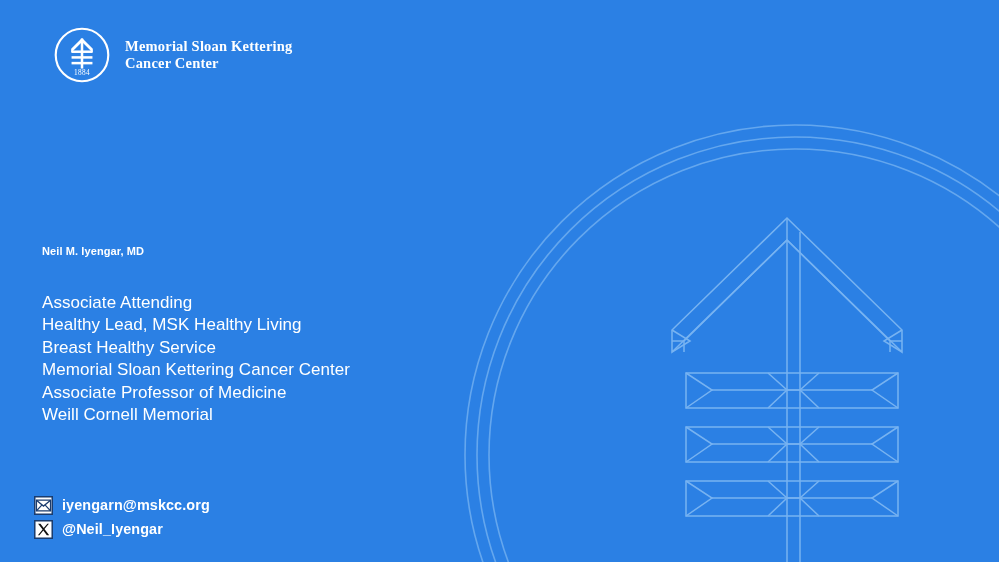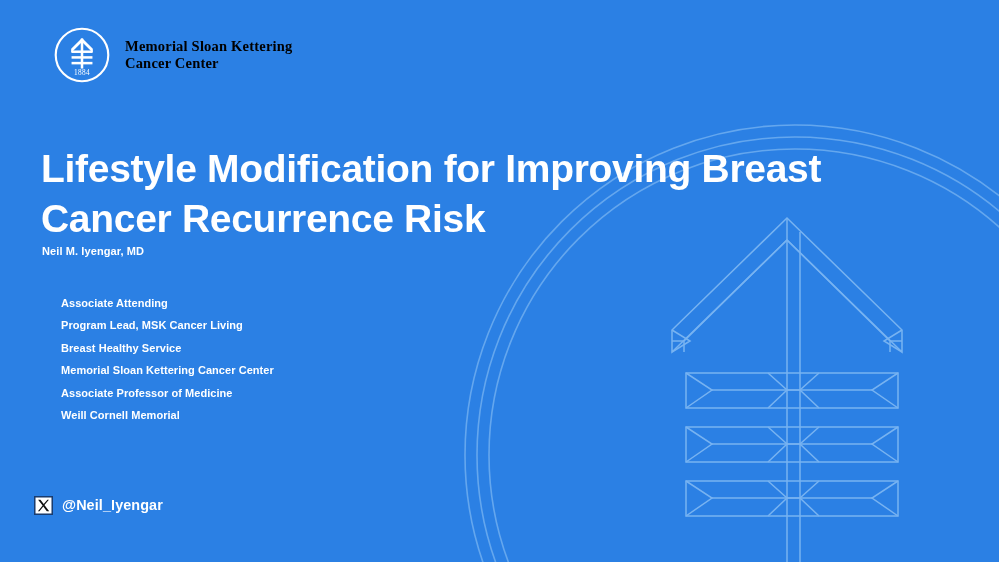--- a/index.html
+++ b/index.html
@@ -40,21 +40,21 @@
     height: 58px;
     flex: 0 0 auto;
   }
   .logo-wordmark {
     margin-left: 14px;
     font-family: "Liberation Serif", serif;
     font-weight: bold;
     font-size: 14.5px;
     line-height: 1.18;
     letter-spacing: 0.2px;
-    color: #000000;
+    color: #ffffff;
     white-space: pre-line;
   }
 
   
   .title {
     position: absolute;
     left: 41px;
     top: 118px;
     width: 790px;
     font-size: 39px;
@@ -73,26 +73,25 @@
     font-weight: bold;
     letter-spacing: 0.1px;
     color: #ffffff;
   }
 
   
   .affiliations {
     position: absolute;
     left: 42px;
     top: 292px;
-    font-size: 11px;
-    font-weight: bold;
+    font-size: 17px;
+    font-weight: normal;
     line-height: 22.4px;
     letter-spacing: 0.05px;
     color: #ffffff;
-    margin-left: 19px;
   }
   .affiliation-line { white-space: nowrap; }
 
   
   .contacts {
     position: absolute;
     left: 34px;
     top: 493px;
   }
   .contact-row {
@@ -181,35 +180,43 @@
       <rect x="19.2" y="25.3" width="21.6" height="2.6" fill="#ffffff"></rect>
       <rect x="19.2" y="31.2" width="21.6" height="2.6" fill="#ffffff"></rect>
       <rect x="19.2" y="37.1" width="21.6" height="2.6" fill="#ffffff"></rect>
 
       <text x="30" y="50.6" text-anchor="middle" font-family="Liberation Serif, serif" font-size="7.6" letter-spacing="0.4" fill="#ffffff">1884</text>
     </svg>
     <div class="logo-wordmark">Memorial Sloan Kettering
 Cancer Center</div>
   </div>
 
-  <h1 class="title">Lifestyle Modification for Improving Breast Cancer Recurrence Risk</h1>
 
   <div class="presenter-name">Neil M. Iyengar, MD</div>
 
   <div class="affiliations">
     <div class="affiliation-line">Associate Attending</div>
-    <div class="affiliation-line">Program Lead, MSK Cancer Living</div>
+    <div class="affiliation-line">Healthy Lead, MSK Healthy Living</div>
     <div class="affiliation-line">Breast Healthy Service</div>
     <div class="affiliation-line">Memorial Sloan Kettering Cancer Center</div>
     <div class="affiliation-line">Associate Professor of Medicine</div>
     <div class="affiliation-line">Weill Cornell Memorial</div>
   </div>
 
   <div class="contacts">
 
+    <div class="contact-row">
+      <svg class="contact-icon" viewBox="0 0 20 20" aria-hidden="true">
+        <rect x="0.8" y="0.8" width="18.4" height="18.4" fill="#ffffff" stroke="#1A3C6E" stroke-width="1.6"></rect>
+        <path d="M2.6 4.4 L17.4 4.4 L17.4 15.6 L2.6 15.6 Z" fill="#ffffff" stroke="#1A3C6E" stroke-width="1.3"></path>
+        <path d="M2.6 4.4 L10 10.6 L17.4 4.4" fill="none" stroke="#1A3C6E" stroke-width="1.3"></path>
+        <path d="M2.6 15.6 L8.2 9.6 M17.4 15.6 L11.8 9.6" fill="none" stroke="#1A3C6E" stroke-width="1.3"></path>
+      </svg>
+      <span class="contact-text">iyengarn@mskcc.org</span>
+    </div>
 
     <div class="contact-row">
       <svg class="contact-icon" viewBox="0 0 20 20" aria-hidden="true">
         <rect x="0.8" y="0.8" width="18.4" height="18.4" fill="#ffffff" stroke="#1A3C6E" stroke-width="1.6"></rect>
         <path d="M4.3 3.9 L9.05 10.05 L4.1 16.1 L5.75 16.1 L9.8 11.15 L13.5 16.1 L16.0 16.1 L11.0 9.55 L15.7 3.9 L14.05 3.9 L10.25 8.5 L6.8 3.9 Z" fill="#111111"></path>
       </svg>
       <span class="contact-text">@Neil_Iyengar</span>
     </div>
 
   </div>

